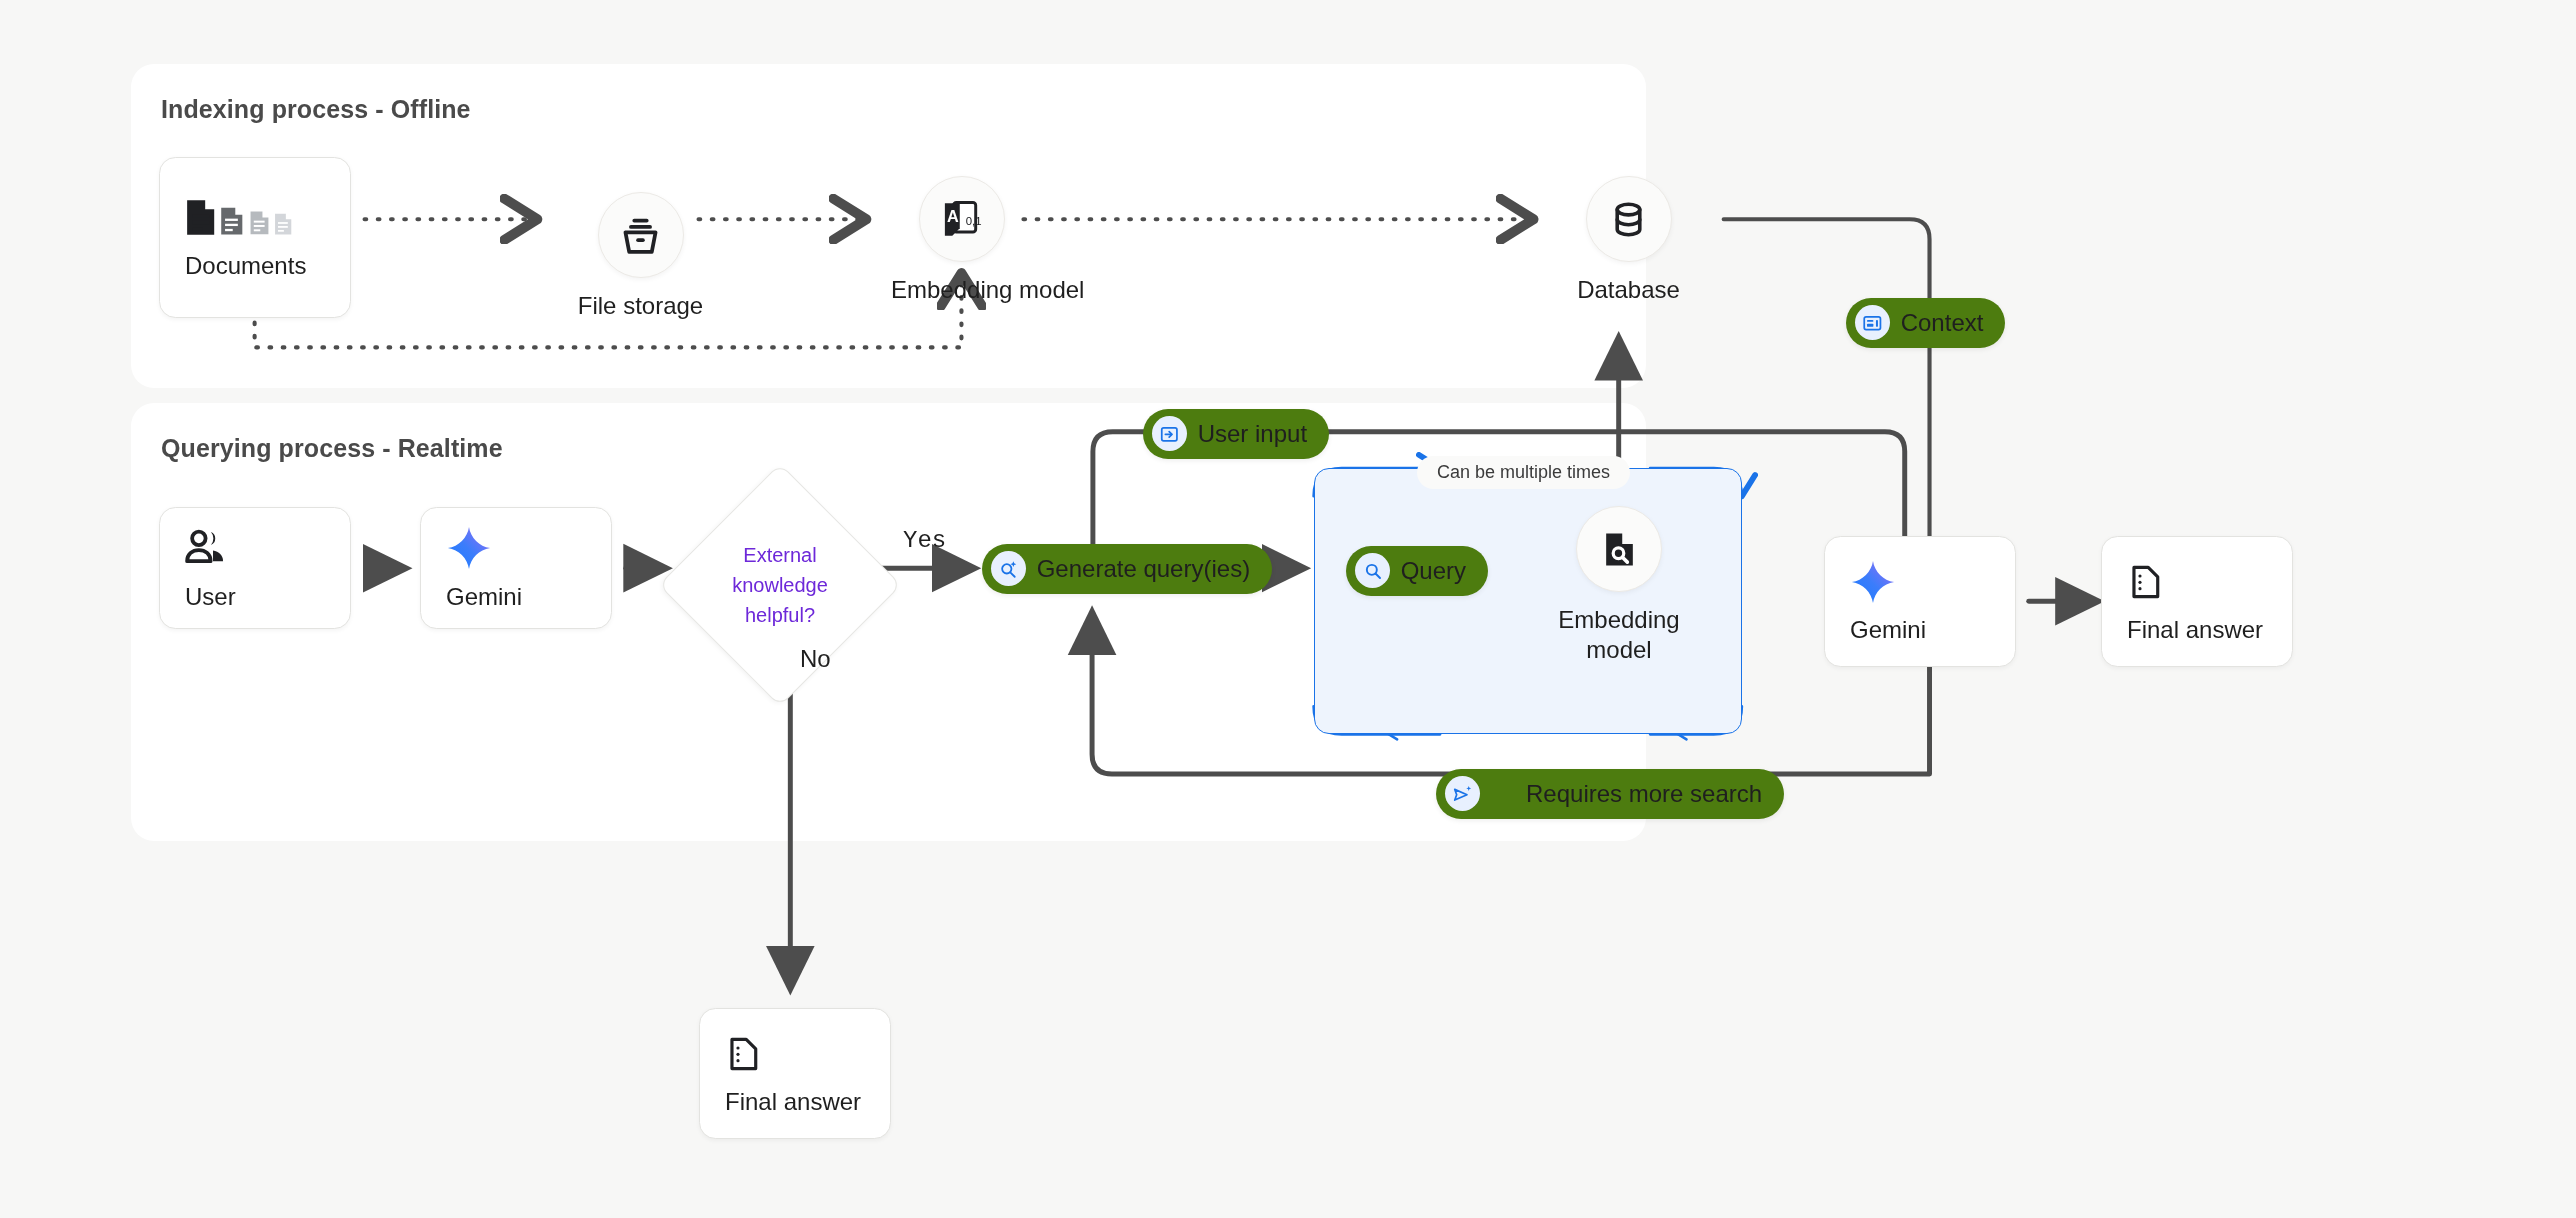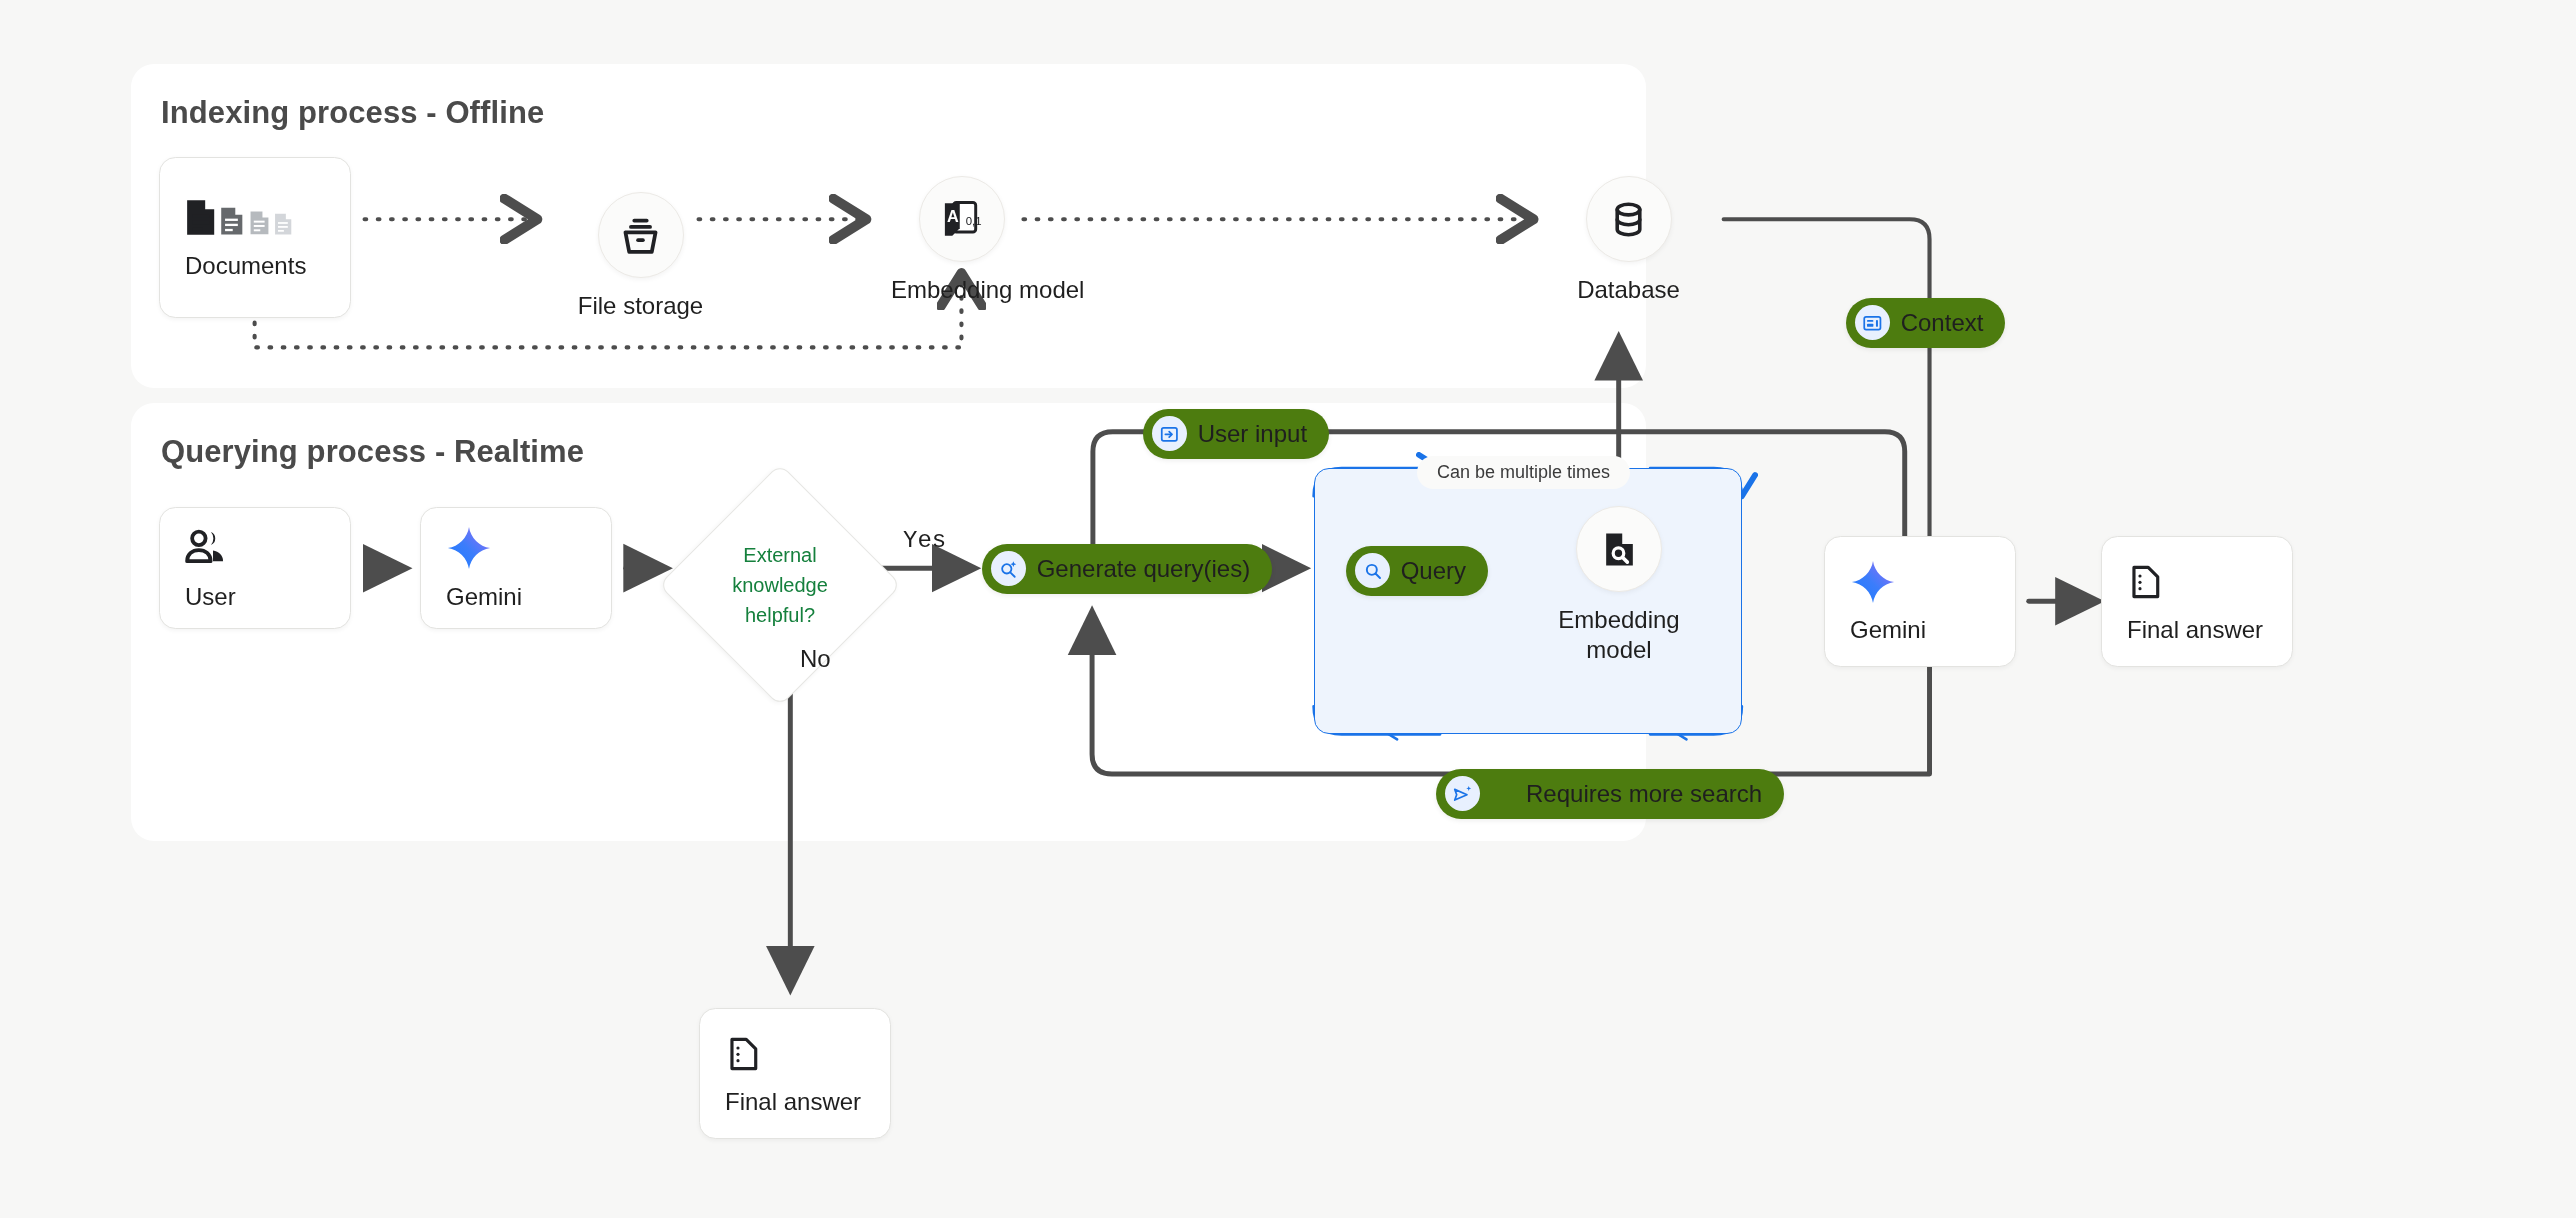--- a/index.html
+++ b/index.html
@@ -19,21 +19,21 @@
   .panel {
     position: absolute;
     background: #ffffff;
     border-radius: 23px;
   }
   #panel-indexing { left: 131px; top: 64px;  width: 1515px; height: 324px; }
   #panel-querying { left: 131px; top: 403px; width: 1515px; height: 438px; }
   .panel-title {
     position: absolute;
     left: 30px; top: 31px;
-    font-size: 31px;
+    font-size: 25px;
     font-weight: 600;
     color: #4a4a4a;
     letter-spacing: 0.1px;
     white-space: nowrap;
   }
   
   .card {
     position: absolute;
     background: #ffffff;
     border: 1.2px solid #e3e3e0;
@@ -110,21 +110,21 @@
     background: #ffffff;
     border: 1.2px solid #e6e6e3;
     border-radius: 11.6px;
     transform: rotate(45deg);
     box-shadow: 0 1.7px 5px rgba(0,0,0,.05);
   }
   #decision .dtext {
     position: absolute; inset: 0;
     display: flex; flex-direction: column;
     align-items: center; justify-content: center;
-    font-size: 20px; color: #15803d;
+    font-size: 20px; color: #6d28d9;
     line-height: 1.5; text-align: left;
   }
   
   #loop-box {
     position: absolute;
     left: 1314px; top: 468px;
     width: 428px; height: 266px;
     background: #eef4fd;
     border: 1.7px solid #1a73e8;
     border-radius: 15px;

